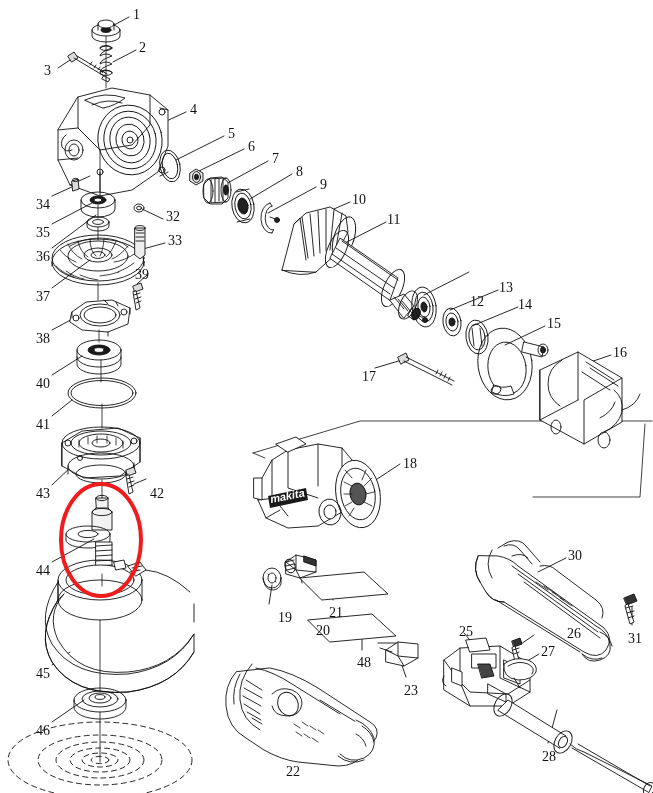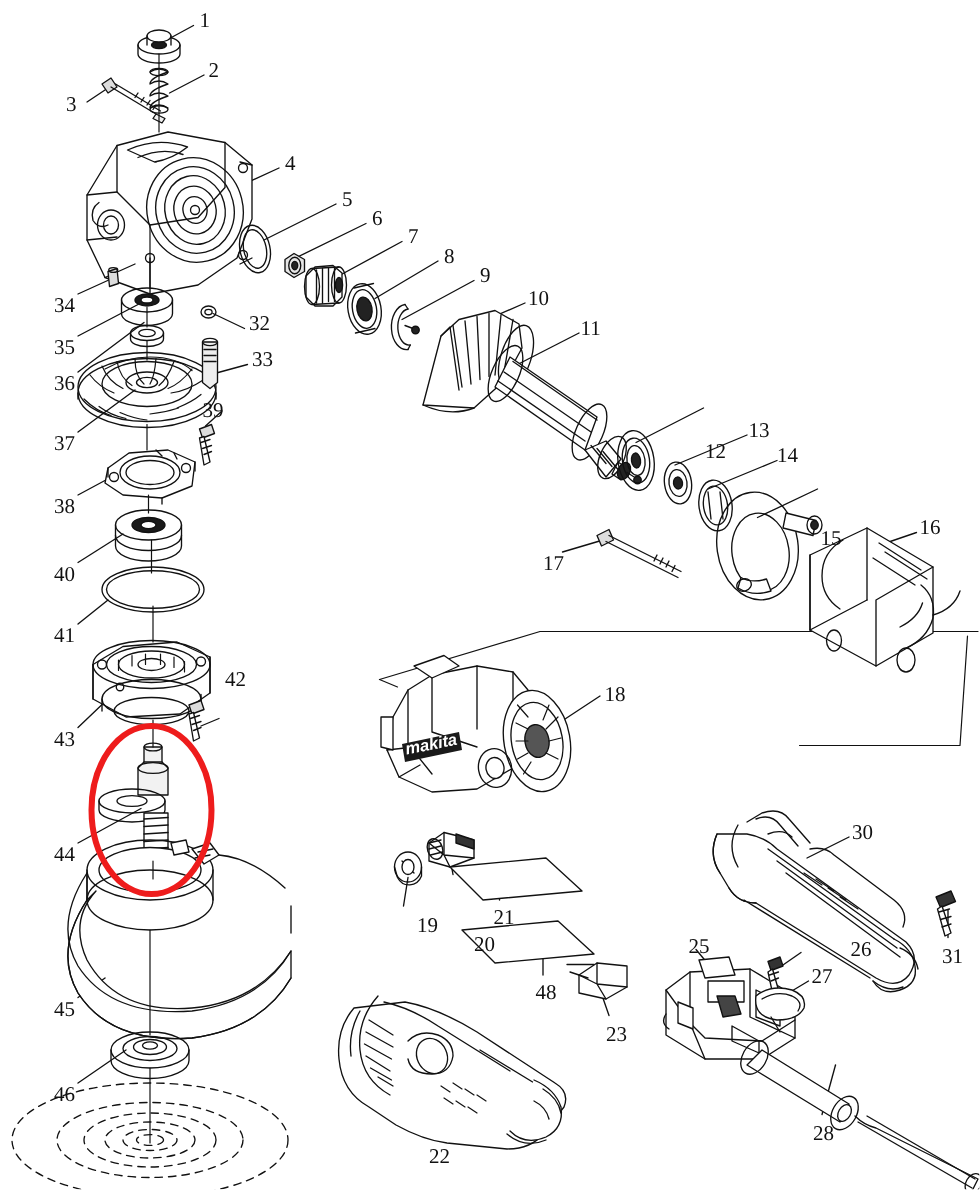--- a/index.html
+++ b/index.html
@@ -545,21 +545,21 @@
       <div class="callout" style="left: 228px; top: 127px;">5</div>
       <div class="callout" style="left: 248px; top: 140px;">6</div>
       <div class="callout" style="left: 272px; top: 152px;">7</div>
       <div class="callout" style="left: 296px; top: 165px;">8</div>
       <div class="callout" style="left: 320px; top: 178px;">9</div>
       <div class="callout" style="left: 352px; top: 193px;">10</div>
       <div class="callout" style="left: 387px; top: 213px;">11</div>
       <div class="callout" style="left: 470px; top: 263px; margin-top: 32px;">12</div>
       <div class="callout" style="left: 499px; top: 281px;">13</div>
       <div class="callout" style="left: 518px; top: 298px;">14</div>
-      <div class="callout" style="left: 547px; top: 317px; margin-top: 36px;">15</div>
+      <div class="callout" style="left: 547px; top: 317px;">15</div>
       <div class="callout" style="left: 613px; top: 346px;">16</div>
       <div class="callout" style="left: 362px; top: 370px;">17</div>
       <div class="callout" style="left: 403px; top: 457px;">18</div>
       <div class="callout" style="left: 266px; top: 611px; margin-left: 12px;">19</div>
       <div class="callout" style="left: 300px; top: 624px; margin-left: 16px;">20</div>
       <div class="callout" style="left: 329px; top: 606px;">21</div>
       <div class="callout" style="left: 286px; top: 765px;">22</div>
       <div class="callout" style="left: 404px; top: 684px;">23</div>
       <div class="callout" style="left: 459px; top: 625px;">25</div>
       <div class="callout" style="left: 567px; top: 627px;">26</div>
@@ -570,21 +570,21 @@
       <div class="callout" style="left: 166px; top: 210px;">32</div>
       <div class="callout" style="left: 168px; top: 234px;">33</div>
       <div class="callout" style="left: 36px; top: 198px;">34</div>
       <div class="callout" style="left: 36px; top: 226px;">35</div>
       <div class="callout" style="left: 36px; top: 250px;">36</div>
       <div class="callout" style="left: 36px; top: 290px;">37</div>
       <div class="callout" style="left: 36px; top: 332px;">38</div>
       <div class="callout" style="left: 135px; top: 268px;">39</div>
       <div class="callout" style="left: 36px; top: 377px;">40</div>
       <div class="callout" style="left: 36px; top: 418px;">41</div>
-      <div class="callout" style="left: 150px; top: 447px;">42</div>
+      <div class="callout" style="left: 150px; top: 487px;">42</div>
       <div class="callout" style="left: 36px; top: 487px;">43</div>
       <div class="callout" style="left: 36px; top: 564px; font-family: Liberation Serif, serif;">44</div>
       <div class="callout" style="left: 36px; top: 667px;">45</div>
       <div class="callout" style="left: 36px; top: 724px;">46</div>
       <div class="callout" style="left: 357px; top: 656px;">48</div>
     </div>
 
 </div>
 
 </body></html>

